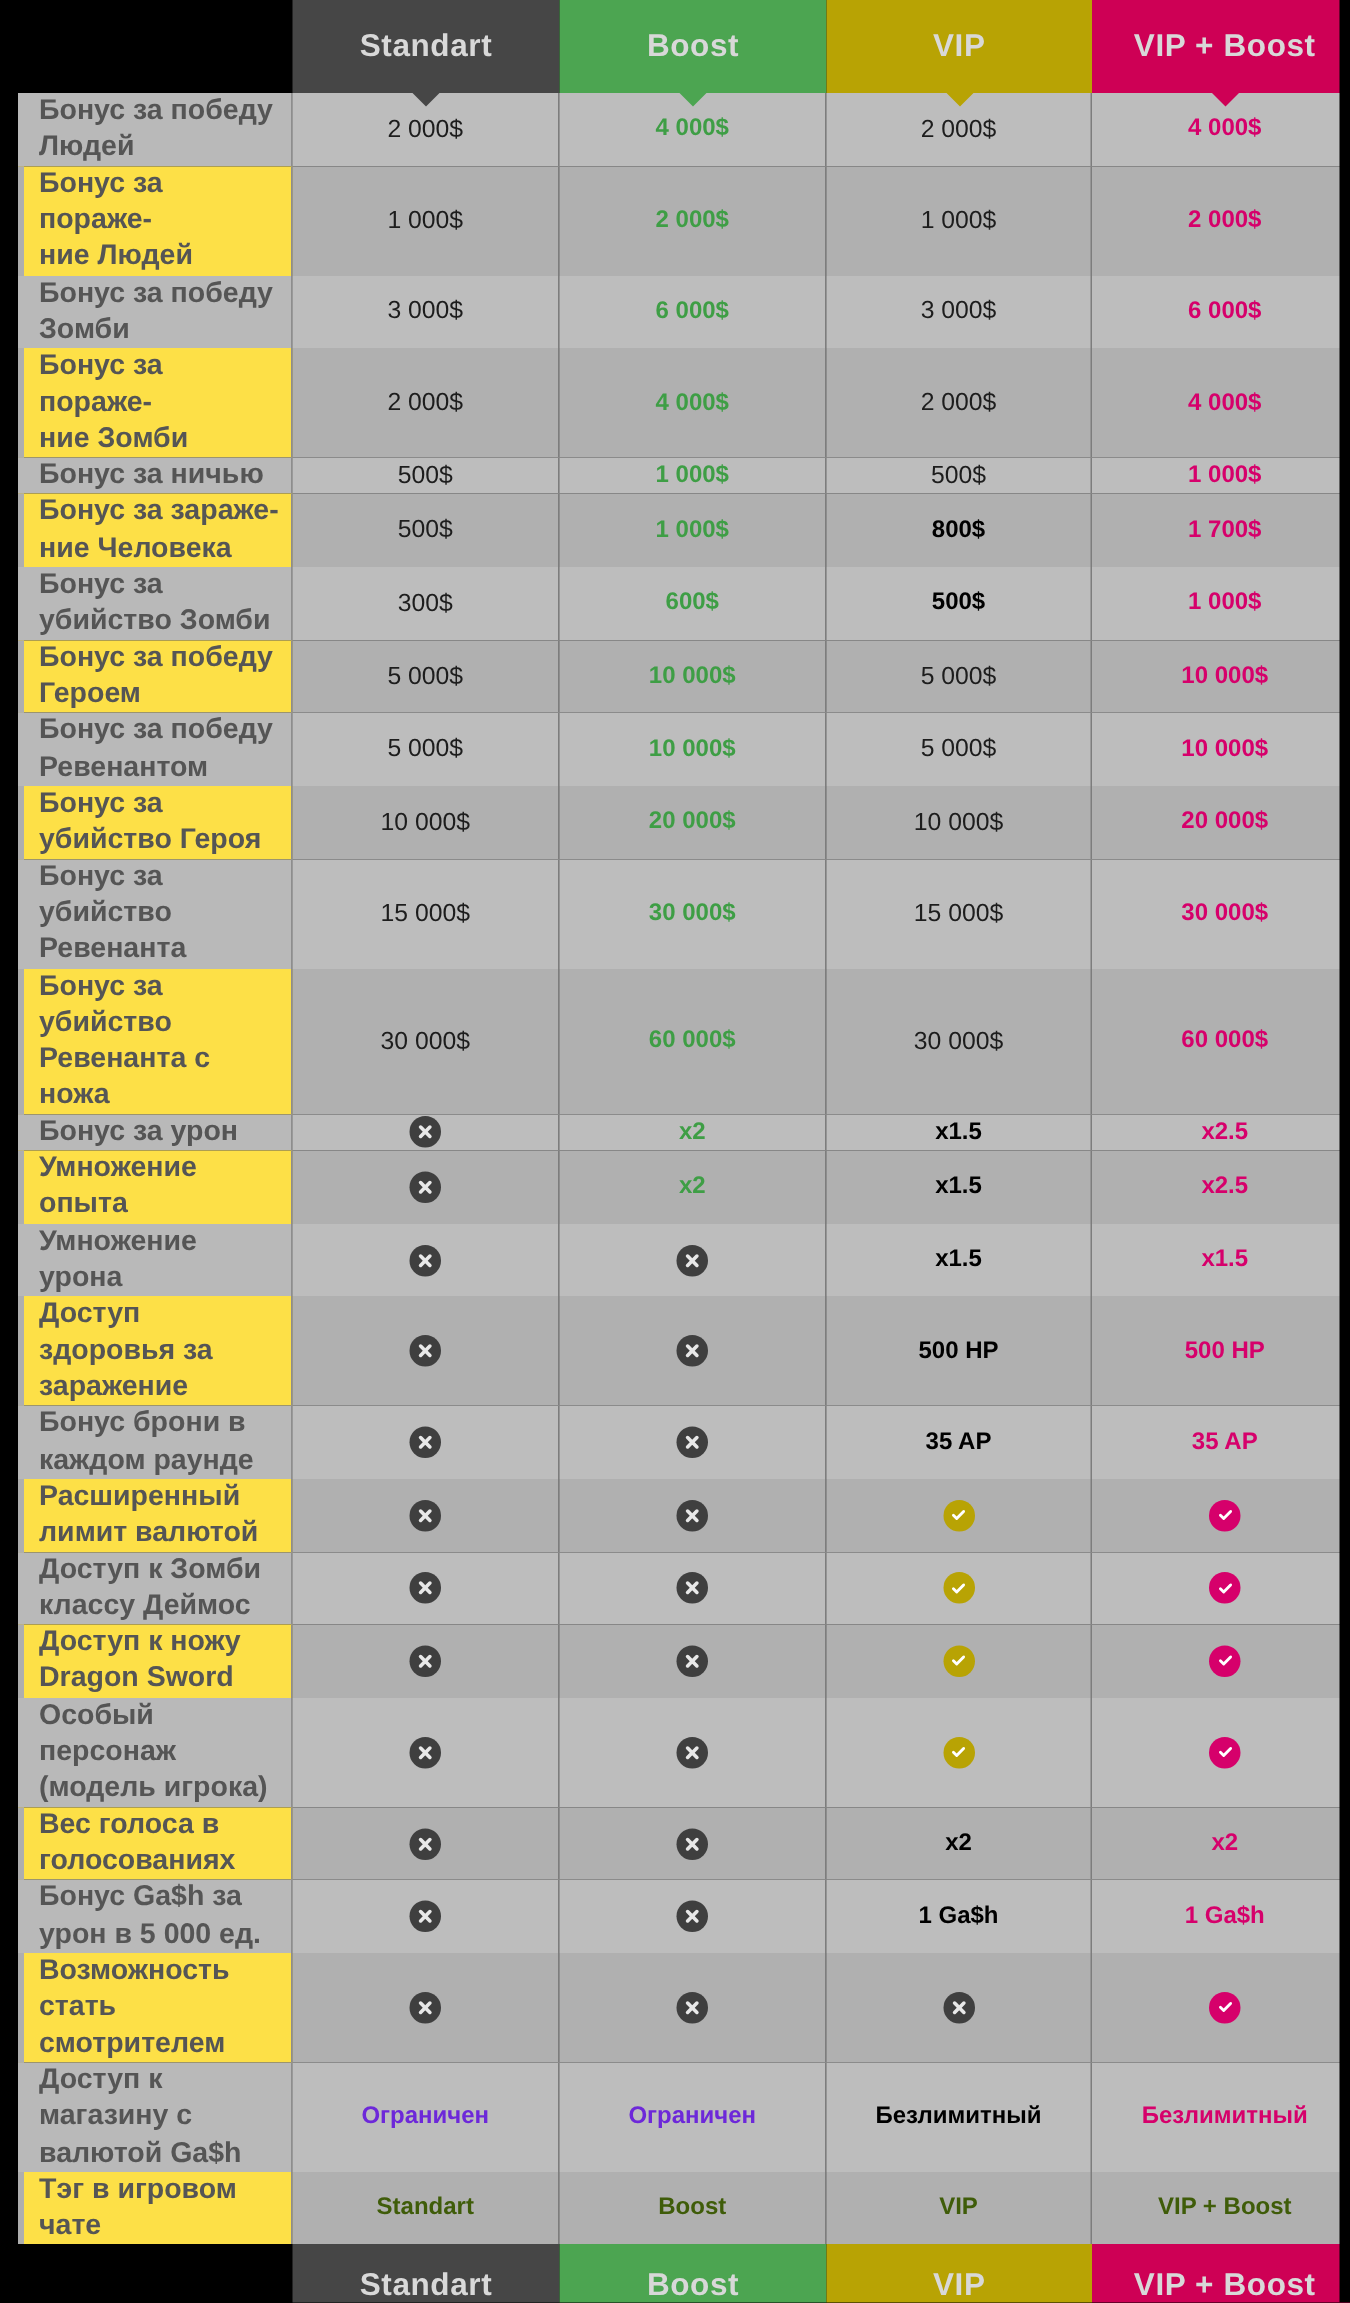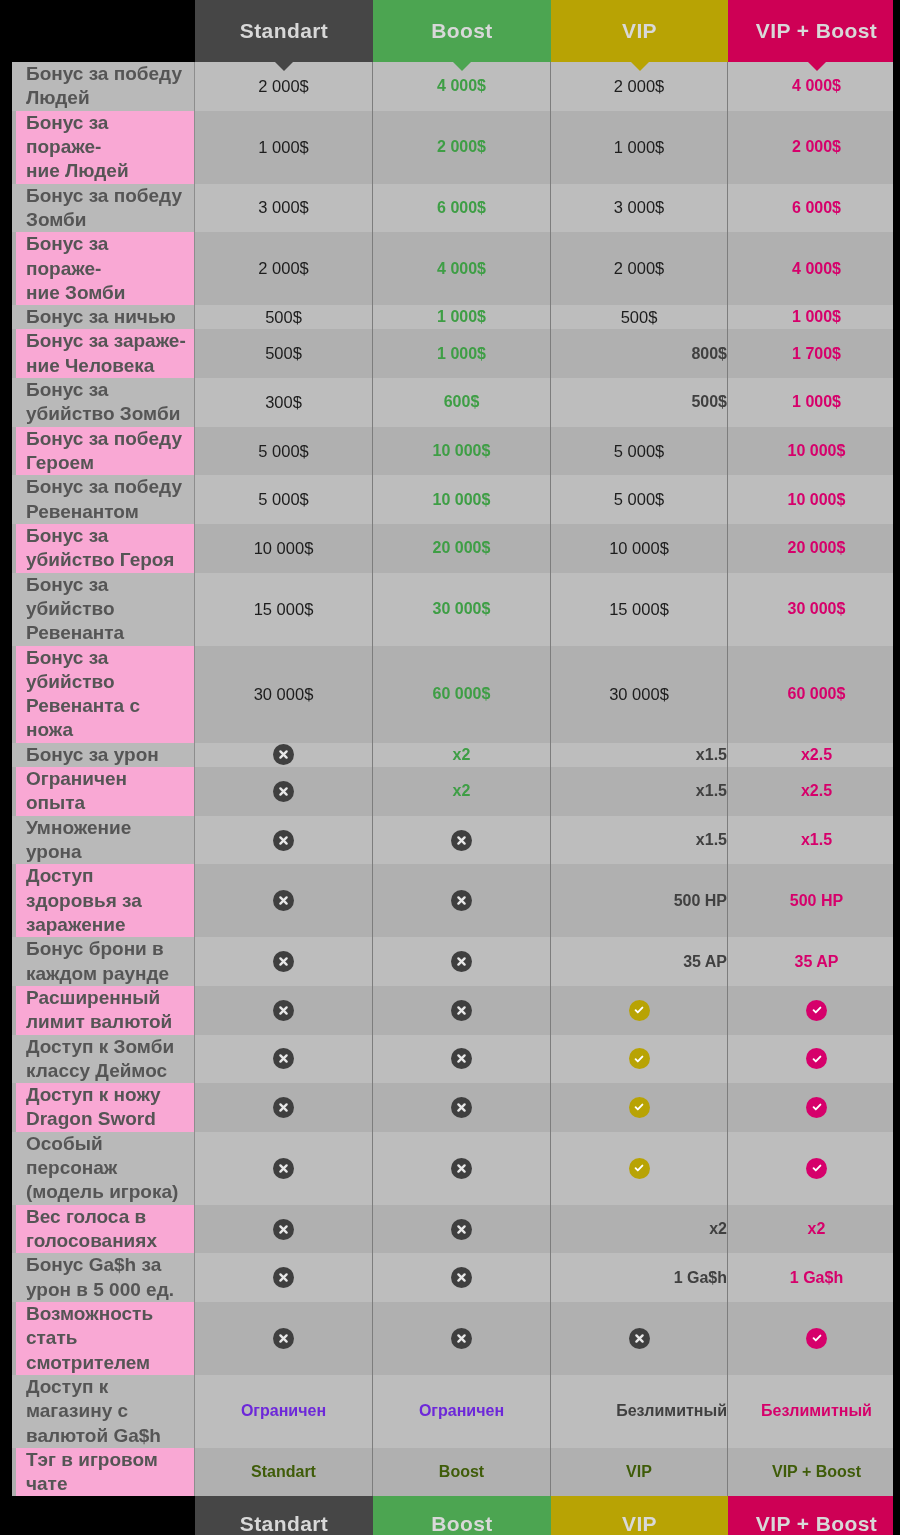--- a/index.html
+++ b/index.html
@@ -78,39 +78,39 @@
     color: #555555;
     font-size: 19px;
     font-weight: bold;
     line-height: 1.28;
     padding: 0 8px 0 10px;
     display: flex;
     align-items: center;
     border-right: 1px solid #8d8d8d;
     border-left: 4px solid #b9b9b9;
   }
-  .lbl.alt { background:#f9a8d4; border-left-color:#aeaeae; }
+  .lbl.alt { background:#fde047; border-left-color:#aeaeae; }
 
   .cell {
     background: #bdbdbd;
     display: flex;
     align-items: center;
     justify-content: center;
     font-size: 16px;
     font-weight: bold;
     color: #1a1a1a;
     border-right: 1px solid #7d7d7d;
     position: relative;
   }
   .cell.alt { background:#b0b0b0; }
   .cell.last { border-right: none; }
 
   .cell.plain { font-weight: normal; font-size: 16.5px; color:#1d1d1d; }
   .v-green { color:#3E9E45; }
-  .v-gold  { color:#404040;justify-content:flex-end; }
+  .v-gold  { color:#000000; }
   .v-pink  { color:#D6006B; }
   .v-dark  { color:#6d28d9; }
   .v-olive { color:#3f5c09; }
 
   
   .ico {
     width: 21px; height: 21px;
     border-radius: 50%;
     display: inline-flex;
     align-items: center;
@@ -342,21 +342,21 @@
       <div class="cell v-green">
         <span>x2</span>
       </div>
       <div class="cell v-gold">
         <span>x1.5</span>
       </div>
       <div class="cell last v-pink">
         <span>x2.5</span>
       </div>
       <div class="lbl alt">
-        <span>Ограничен опыта</span>
+        <span>Умножение опыта</span>
       </div>
       <div class="cell alt ">
         <span class="ico x">
           <svg width="11" height="11" viewBox="0 0 11 11">
             <path d="M2.4 2.4 L8.6 8.6 M8.6 2.4 L2.4 8.6" stroke="#e8e8e8" stroke-width="2.4" stroke-linecap="round"></path>
           </svg>
         </span>
       </div>
       <div class="cell alt v-green">
         <span>x2</span>

